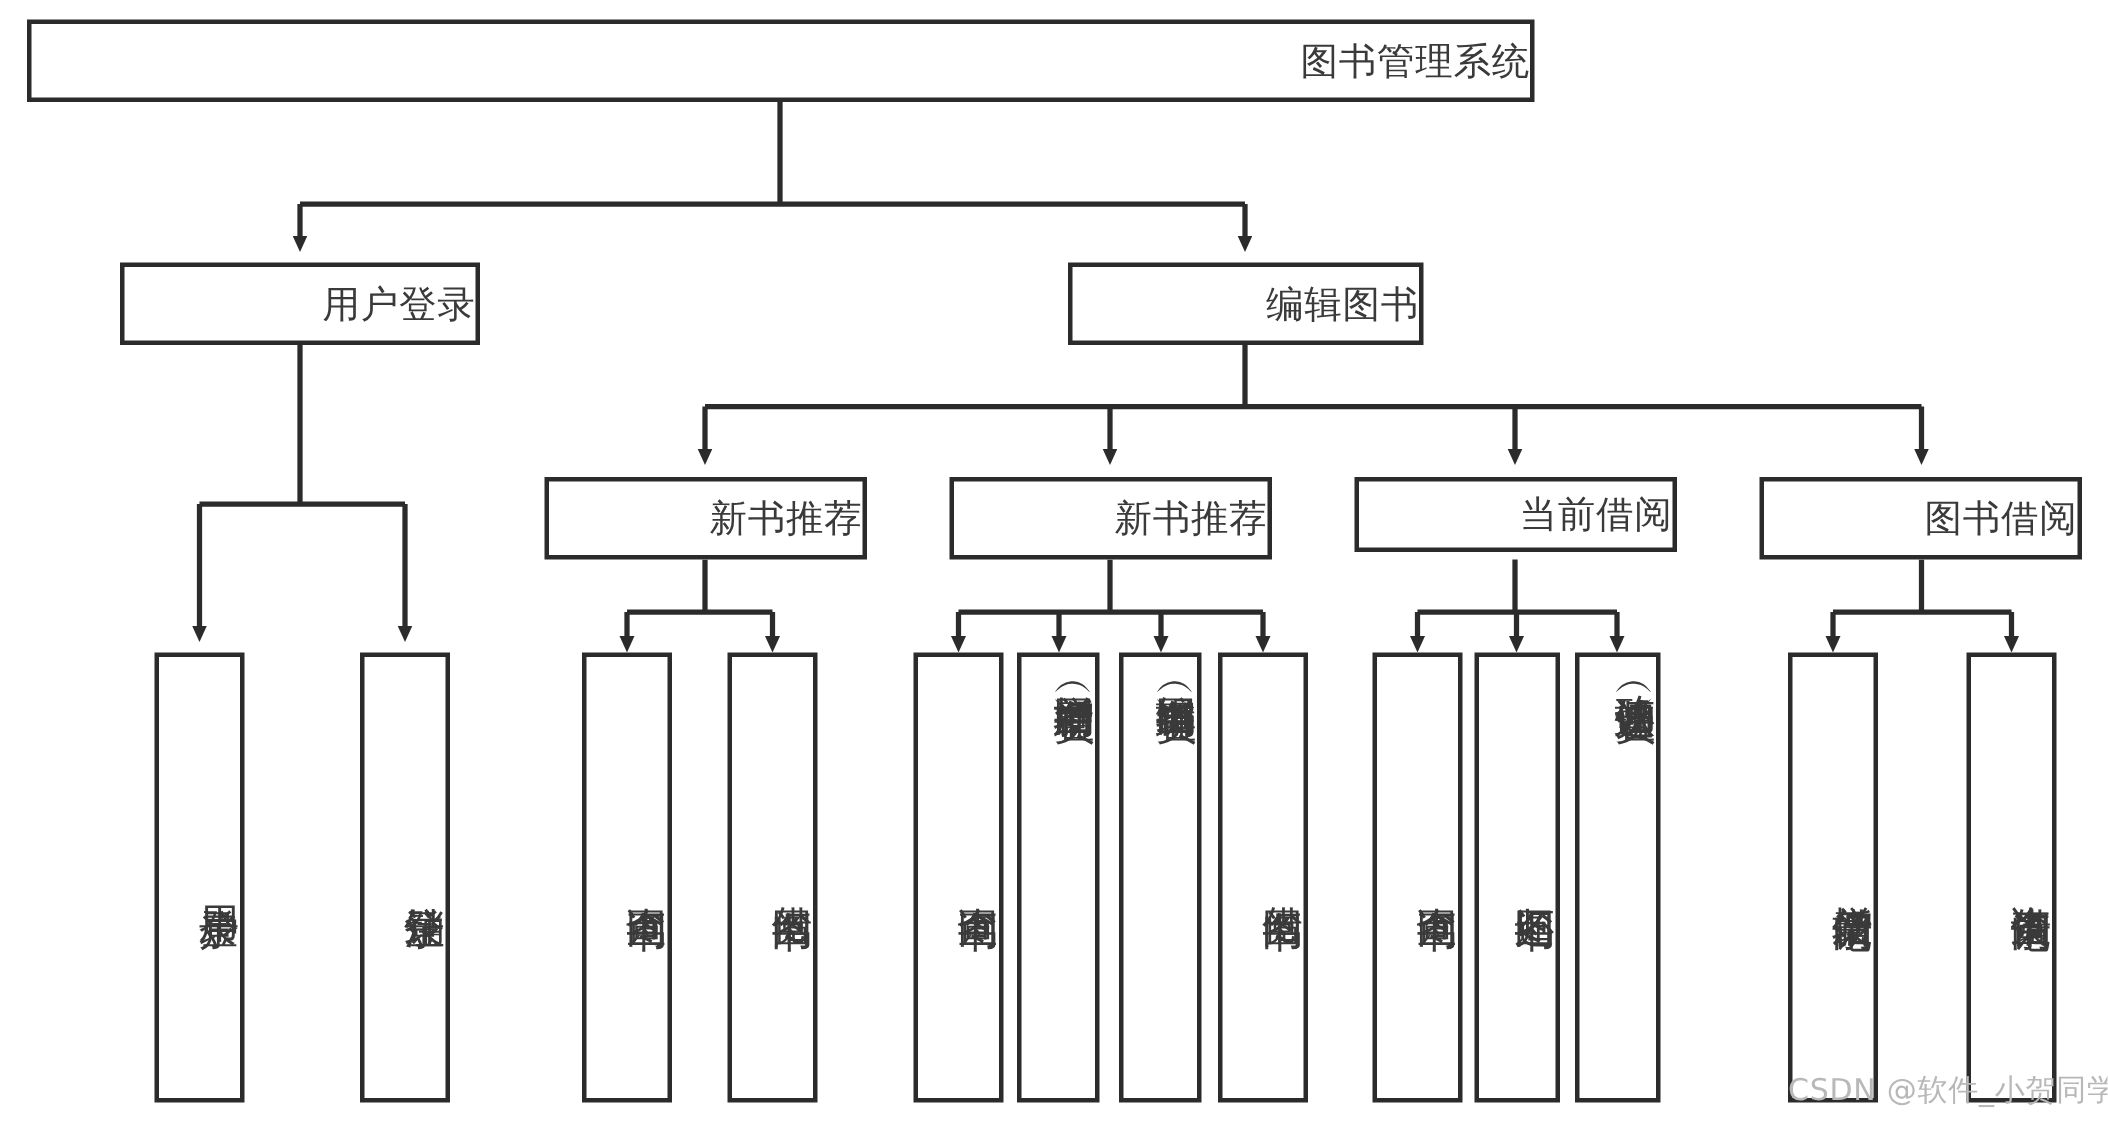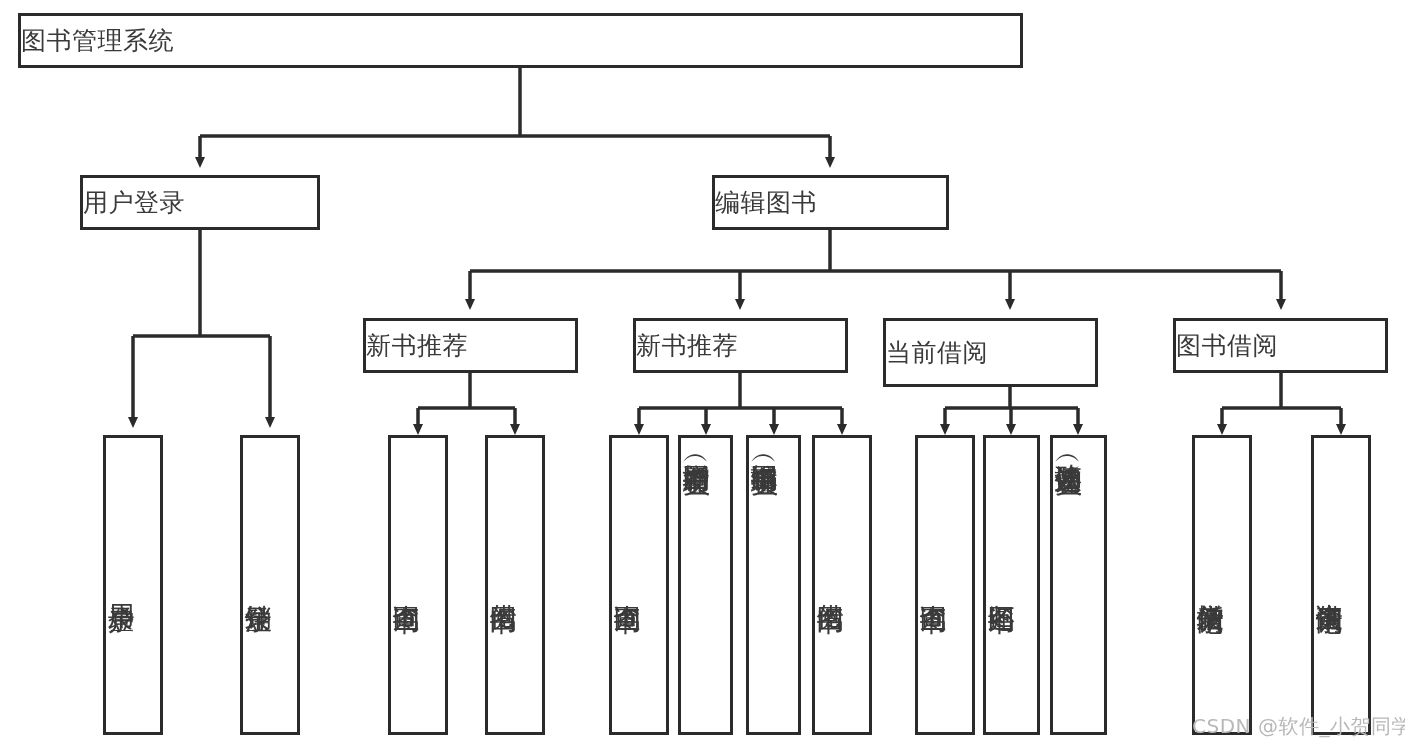--- a/index.html
+++ b/index.html
@@ -29,21 +29,21 @@
     height: 747px;
     pointer-events: none;
   }
   .node {
     position: absolute;
     box-sizing: border-box;
     background: #ffffff;
     border: 3px solid #2b2b2b;
     display: flex;
     align-items: center;
-    justify-content: flex-start;
+    justify-content: flex-end;
     color: #3a3a3a;
   }
   .node .label {
     display: block;
     text-align: center;
     line-height: 1.02;
     letter-spacing: 0.5px;
     white-space: nowrap;
   }
   .node.horizontal .label {
@@ -140,21 +140,21 @@
   <div class="node horizontal" style="left:712px; top:175px; width:237px; height:55px;">
     <span class="label">编辑图书</span>
   </div>
 
   <div class="node horizontal" style="left:363px; top:318px; width:215px; height:55px;">
     <span class="label">新书推荐</span>
   </div>
   <div class="node horizontal" style="left:633px; top:318px; width:215px; height:55px;">
     <span class="label">新书推荐</span>
   </div>
-  <div class="node horizontal" style="left:883px; top:318px; width:215px; height:69px;">
+  <div class="node horizontal" style="left:903px; top:318px; width:215px; height:50px;">
     <span class="label">当前借阅</span>
   </div>
   <div class="node horizontal" style="left:1173px; top:318px; width:215px; height:55px;">
     <span class="label">图书借阅</span>
   </div>
 
   <div class="node leaf centered" style="left:103px; top:435px; width:60px; height:300px;">
     <span class="label">用户登录</span>
   </div>
   <div class="node leaf centered" style="left:240px; top:435px; width:60px; height:300px;">

